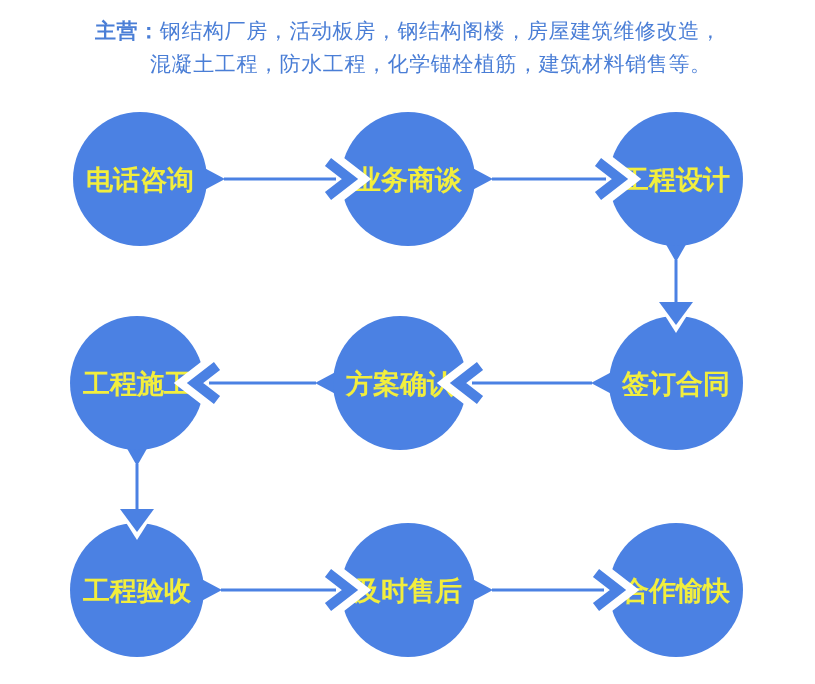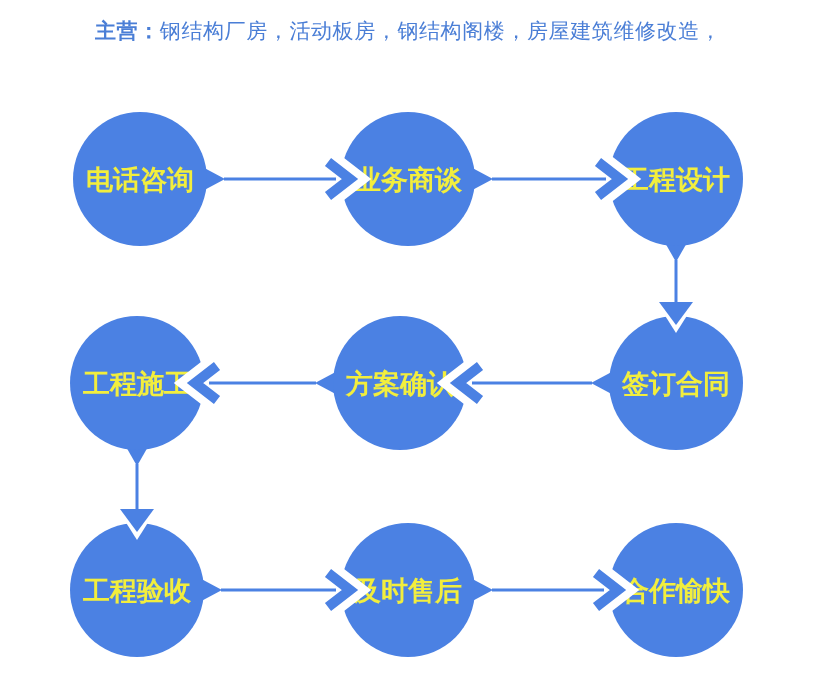--- a/index.html
+++ b/index.html
@@ -37,20 +37,21 @@
   .edge-head  { fill: none; stroke: #4b81e3; stroke-width: 10; }
   .vedge-halo { fill: #ffffff; }
   .vedge-head { fill: #4b81e3; }
 </style>
 </head>
 <body>
 
 <div id="stage">
 
   <div class="hline hline1"><span class="hbold">主营：</span><span>钢结构厂房，活动板房，钢结构阁楼，房屋建筑维修改造，</span></div>
+  <div class="hline hline2">混凝土工程，防水工程，化学锚栓植筋，建筑材料销售等。</div>
 
   <svg class="flow" width="815" height="684" viewBox="0 0 815 684">
 
     <g>
       <path class="node-tail" d="M195,163 L225,179 L195,195 Z"></path>
       <circle class="node-circle" cx="140" cy="179" r="67"></circle>
       <text class="node-label" x="140" y="189">电话咨询</text>
     </g>
     <g>
       <path class="node-tail" d="M463,163 L493,179 L463,195 Z"></path>

